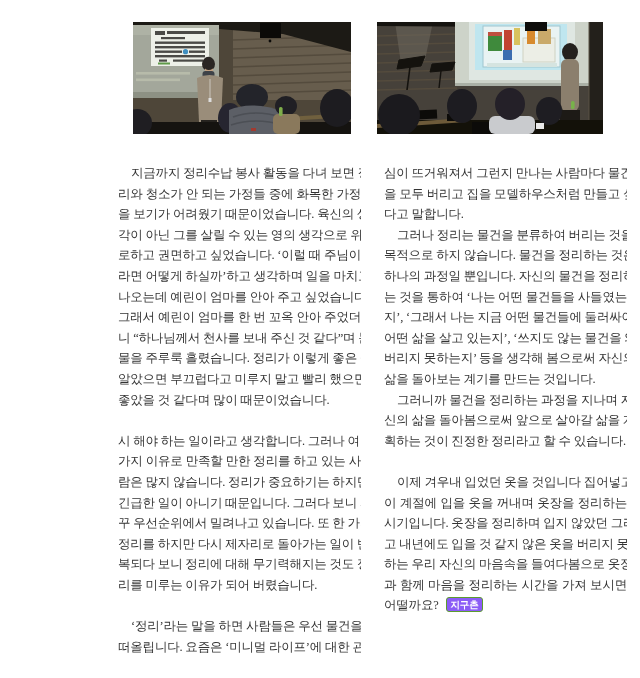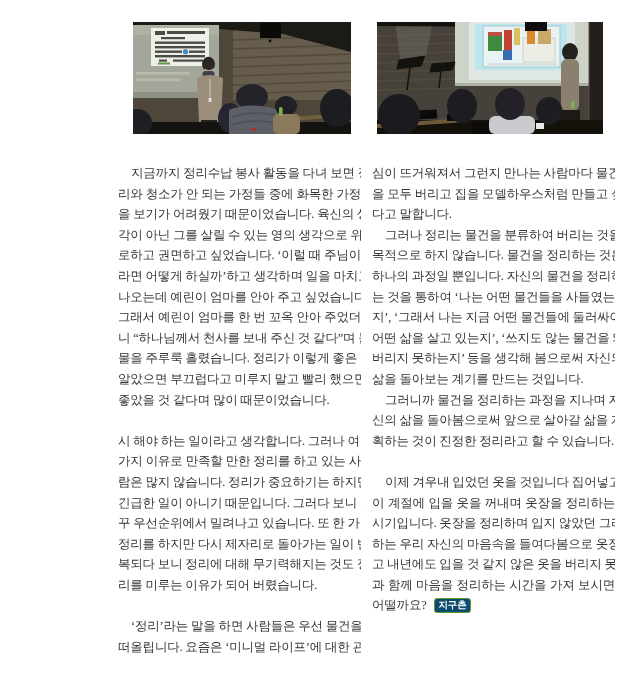--- a/index.html
+++ b/index.html
@@ -8,21 +8,21 @@
     font-family:"Liberation Serif","DejaVu Serif",serif;overflow:hidden;
   }
   
   .photo{position:absolute;top:22px;height:112px;overflow:hidden;background:#3f3a31;}
   .photo svg{display:block;width:100%;height:100%;}
   .photo-left{left:133px;width:218px;}
   .photo-right{left:377px;width:226px;}
   
   .column{position:absolute;top:163px;width:243px;color:#333;font-size:12.5px;}
   .column-left{left:118px;}
-  .column-right{left:372px;}
+  .column-right{left:384px;}
   .para{margin:0;}
   .para.space-before{margin-top:20.6px;}
   .line{
     height:20.6px;line-height:20.6px;overflow:hidden;
     text-align:justify;text-align-last:justify;text-justify:inter-word;
     white-space:nowrap;letter-spacing:-0.2px;
   }
   .line.indent{text-indent:13px;}
   .line.last{text-align-last:left;}
   .badge{
@@ -232,20 +232,20 @@
       </div>
       <div class="para">
         <div class="line indent">그러니까 물건을 정리하는 과정을 지나며 자</div>
         <div class="line">신의 삶을 돌아봄으로써 앞으로 살아갈 삶을 계</div>
         <div class="line last">획하는 것이 진정한 정리라고 할 수 있습니다.</div>
       </div>
       <div class="para space-before">
         <div class="line indent">이제 겨우내 입었던 옷을 것입니다 집어넣고</div>
         <div class="line">이 계절에 입을 옷을 꺼내며 옷장을 정리하는</div>
         <div class="line">시기입니다. 옷장을 정리하며 입지 않았던 그리</div>
+        <div class="line">고 내년에도 입을 것 같지 않은 옷을 버리지 못</div>
         <div class="line">하는 우리 자신의 마음속을 들여다봄으로 옷장</div>
-        <div class="line">고 내년에도 입을 것 같지 않은 옷을 버리지 못</div>
         <div class="line">과 함께 마음을 정리하는 시간을 가져 보시면</div>
-        <div class="line last">어떨까요?<span class="badge" style="background: #0c4a6e; border: 1px solid rgb(93, 156, 46); color: rgb(255, 255, 255); font-family: Liberation Serif, serif;">지구촌</span></div>
+        <div class="line last">어떨까요?<span class="badge" style="background: #8b5cf6; border: 1px solid rgb(93, 156, 46); color: rgb(255, 255, 255);">지구촌</span></div>
       </div>
     </div>
 
 </div>
 
 </body></html>

